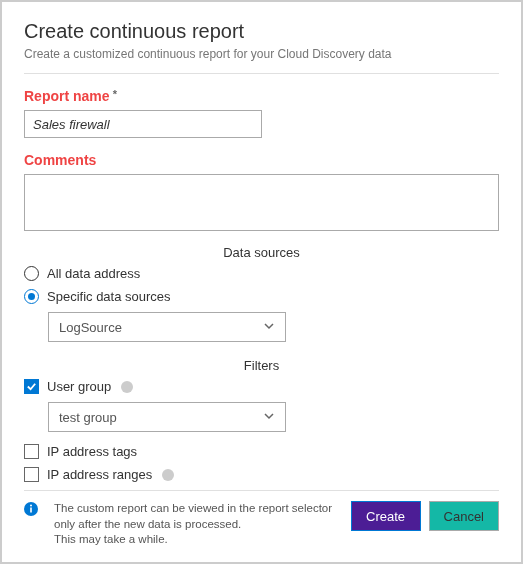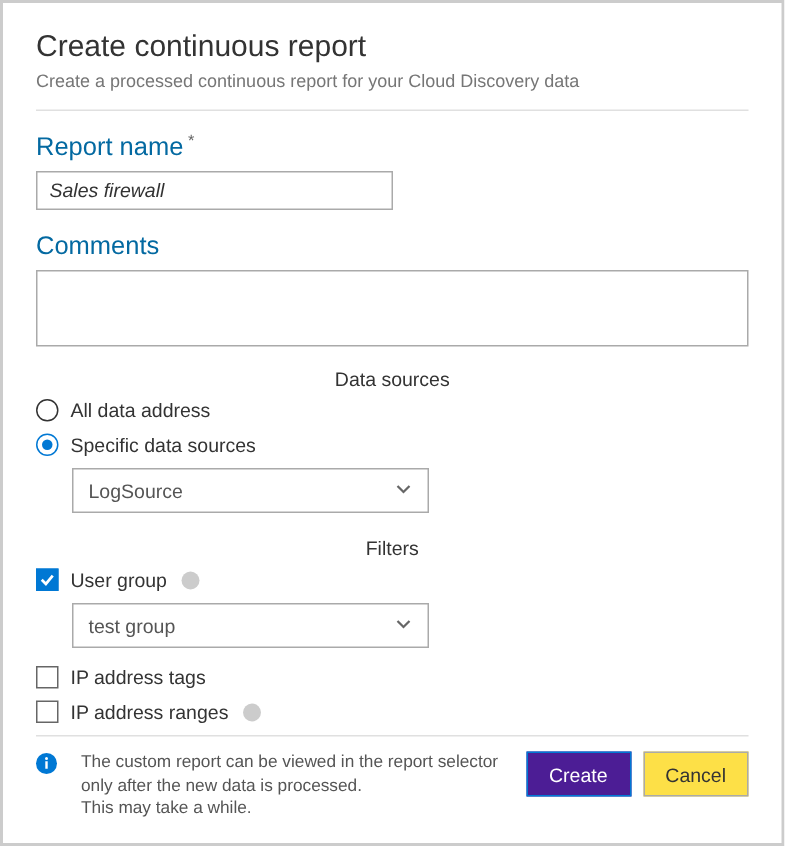--- a/index.html
+++ b/index.html
@@ -30,23 +30,24 @@
     font-size: 12px;
     color: #767676;
     margin: 0 0 12px 0;
   }
   .divider {
     border: none;
     border-top: 1px solid #e0e0e0;
     margin: 0 0 14px 0;
   }
   .form-label {
-    font-size: 17px;
-    color: #0369a1;
+    font-size: 14px;
+    color: #ef4444;
     margin-bottom: 6px;
+    font-weight: bold;
   }
   .required::after {
     content: " *";
     color: #666;
     font-size: 11px;
     vertical-align: top;
   }
   .text-input {
     width: 238px;
     height: 30px;
@@ -170,37 +171,37 @@
     align-items: center;
   }
   .btn {
     height: 30px;
     min-width: 70px;
     padding: 0 14px;
     font-size: 13px;
     font-family: inherit;
     cursor: pointer;
     border: 1px solid #aaa;
-    background: #fde047;
+    background: #14b8a6;
     color: #333;
   }
   .btn.primary {
     background: #4c1d95;
     border-color: #0078d4;
     color: #fff;
   }
   .filters-section { margin-top: 4px; }
 </style>
 </head>
 <body>
 
 <div class="dialog">
 
   <h1 class="title">Create continuous report</h1>
-  <div class="subtitle">Create a processed continuous report for your Cloud Discovery data</div>
+  <div class="subtitle">Create a customized continuous report for your Cloud Discovery data</div>
   <hr class="divider">
 
   <div class="form-label required">Report name</div>
   <input class="text-input" type="text" value="Sales firewall" style="">
 
   <div class="form-label">Comments</div>
   <textarea class="textarea-input" style=""></textarea>
 
   <div class="section-label">Data sources</div>
 

